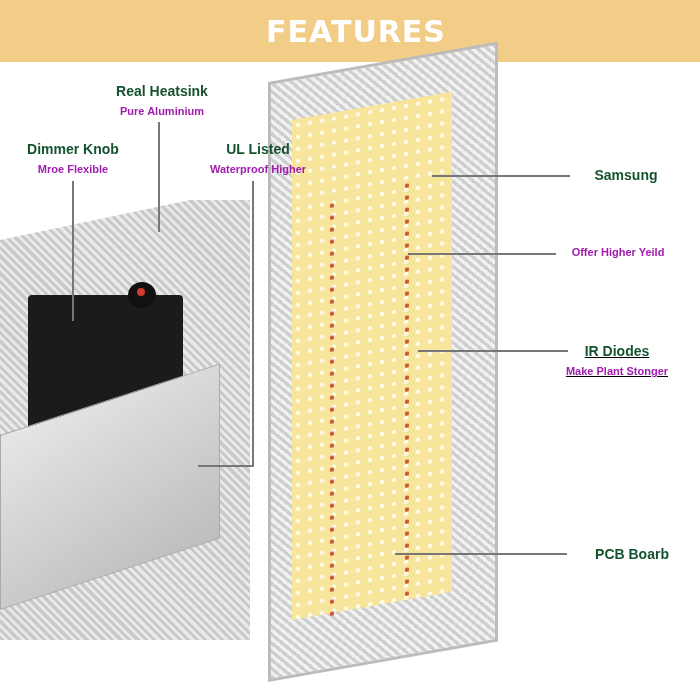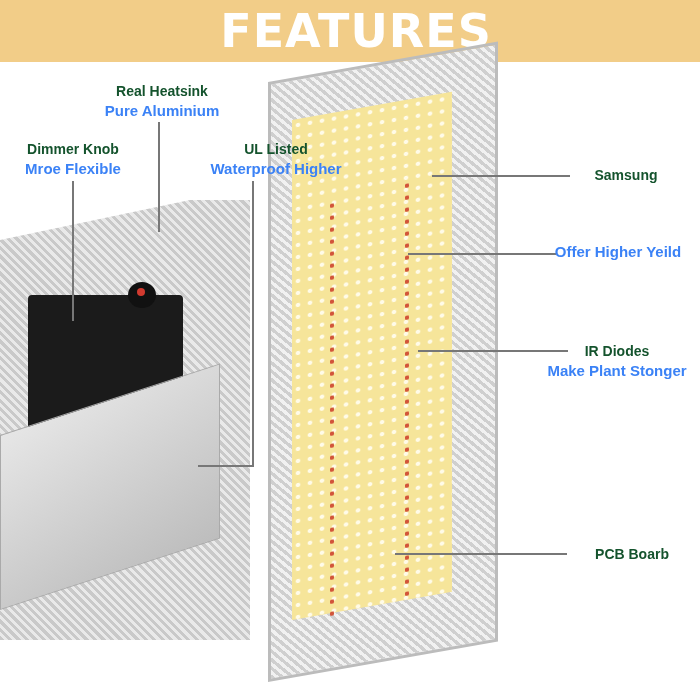--- a/index.html
+++ b/index.html
@@ -1,21 +1,21 @@
 <!DOCTYPE html>
 <html><head>
 <meta charset="utf-8">
 <style>
   * { box-sizing: border-box; margin: 0; padding: 0; }
   body { width: 700px; height: 700px; background: #ffffff; font-family: "Liberation Sans", sans-serif; position: relative; overflow: hidden; }
   .banner { position: absolute; left: 0; top: 0; width: 700px; height: 62px; background: #f2cd88; display: flex; align-items: center; justify-content: center; }
-  .banner-title { color: #ffffff; font-weight: bold; font-size: 46px; letter-spacing: 1px; font-family: "DejaVu Sans", sans-serif; margin-left: 12px; }
+  .banner-title { color: #ffffff; font-weight: bold; font-size: 30px; letter-spacing: 1px; font-family: "DejaVu Sans", sans-serif; margin-left: 12px; }
   .label { position: absolute; text-align: center; }
   .label .t { color: #14532d; font-weight: bold; font-size: 14px; line-height: 22px; white-space: nowrap; }
-  .label .s { color: #3b82f6; font-weight: bold; font-size: 15px; line-height: 18px; white-space: nowrap; }
+  .label .s { color: #a21caf; font-weight: bold; font-size: 11px; line-height: 18px; white-space: nowrap; }
   .line { position: absolute; background: #777777; }
 
   
   .heatsink-left { position: absolute; left: 0; top: 200px; width: 250px; height: 440px; background: repeating-linear-gradient(45deg,#c9c9c9 0 3px,#e9e9e9 3px 6px); clip-path: polygon(0 40px, 190px 0, 250px 0, 250px 440px, 0 440px); }
   .driver-box { position: absolute; left: 28px; top: 295px; width: 155px; height: 150px; background: #1b1b1b; border-radius: 4px; }
   .knob { position: absolute; left: 128px; top: 282px; width: 28px; height: 26px; background: #111; border-radius: 50%; }
   .knob-red { position: absolute; left: 137px; top: 288px; width: 8px; height: 8px; background: #d13a2f; border-radius: 50%; }
   .psu { position: absolute; left: 0; top: 435px; width: 220px; height: 175px; background: linear-gradient(160deg,#e6e6e6,#bdbdbd); transform: skewY(-18deg); transform-origin: left top; border: 1px solid #aaa; }
   .panel { position: absolute; left: 268px; top: 82px; width: 230px; height: 600px; background: repeating-linear-gradient(45deg,#cfcfcf 0 3px,#f1f1f1 3px 6px); transform: skewY(-10deg); transform-origin: left top; border: 3px solid #bcbcbc; }
   .pcb { position: absolute; left: 292px; top: 120px; width: 160px; height: 500px; background-color: #f6e59a; background-image: radial-gradient(circle, #fffbe8 2px, transparent 2.5px); background-size: 12px 12px; transform: skewY(-10deg); transform-origin: left top; }
@@ -50,29 +50,29 @@
 <div class="line" style="left:395px;top:553px;width:172px;height:2px;"></div>
 
 <div class="label" style="left:82px;top:80px;width:160px;">
   <div class="t">Real Heatsink</div>
   <div class="s">Pure Aluminium</div>
 </div>
 <div class="label" style="left:0px;top:138px;width:146px;">
   <div class="t">Dimmer Knob</div>
   <div class="s">Mroe Flexible</div>
 </div>
-<div class="label" style="left:201px;top:138px;width:150px;">
+<div class="label" style="left:183px;top:138px;width:150px;">
   <div class="t">UL Listed</div>
   <div class="s">Waterproof Higher</div>
 </div>
 <div class="label" style="left:570px;top:164px;width:112px;">
   <div class="t">Samsung</div>
 </div>
 <div class="label" style="left:548px;top:243px;width:140px;">
   <div class="s">Offer Higher Yeild</div>
 </div>
-<div class="label" style="left:541px;top:340px;width:152px;">
+<div class="label" style="left:541px;top:340px;width:152px;text-decoration:underline;">
   <div class="t">IR Diodes</div>
   <div class="s">Make Plant Stonger</div>
 </div>
 <div class="label" style="left:566px;top:543px;width:132px;">
   <div class="t">PCB Boarb</div>
 </div>
 
 </body></html>

